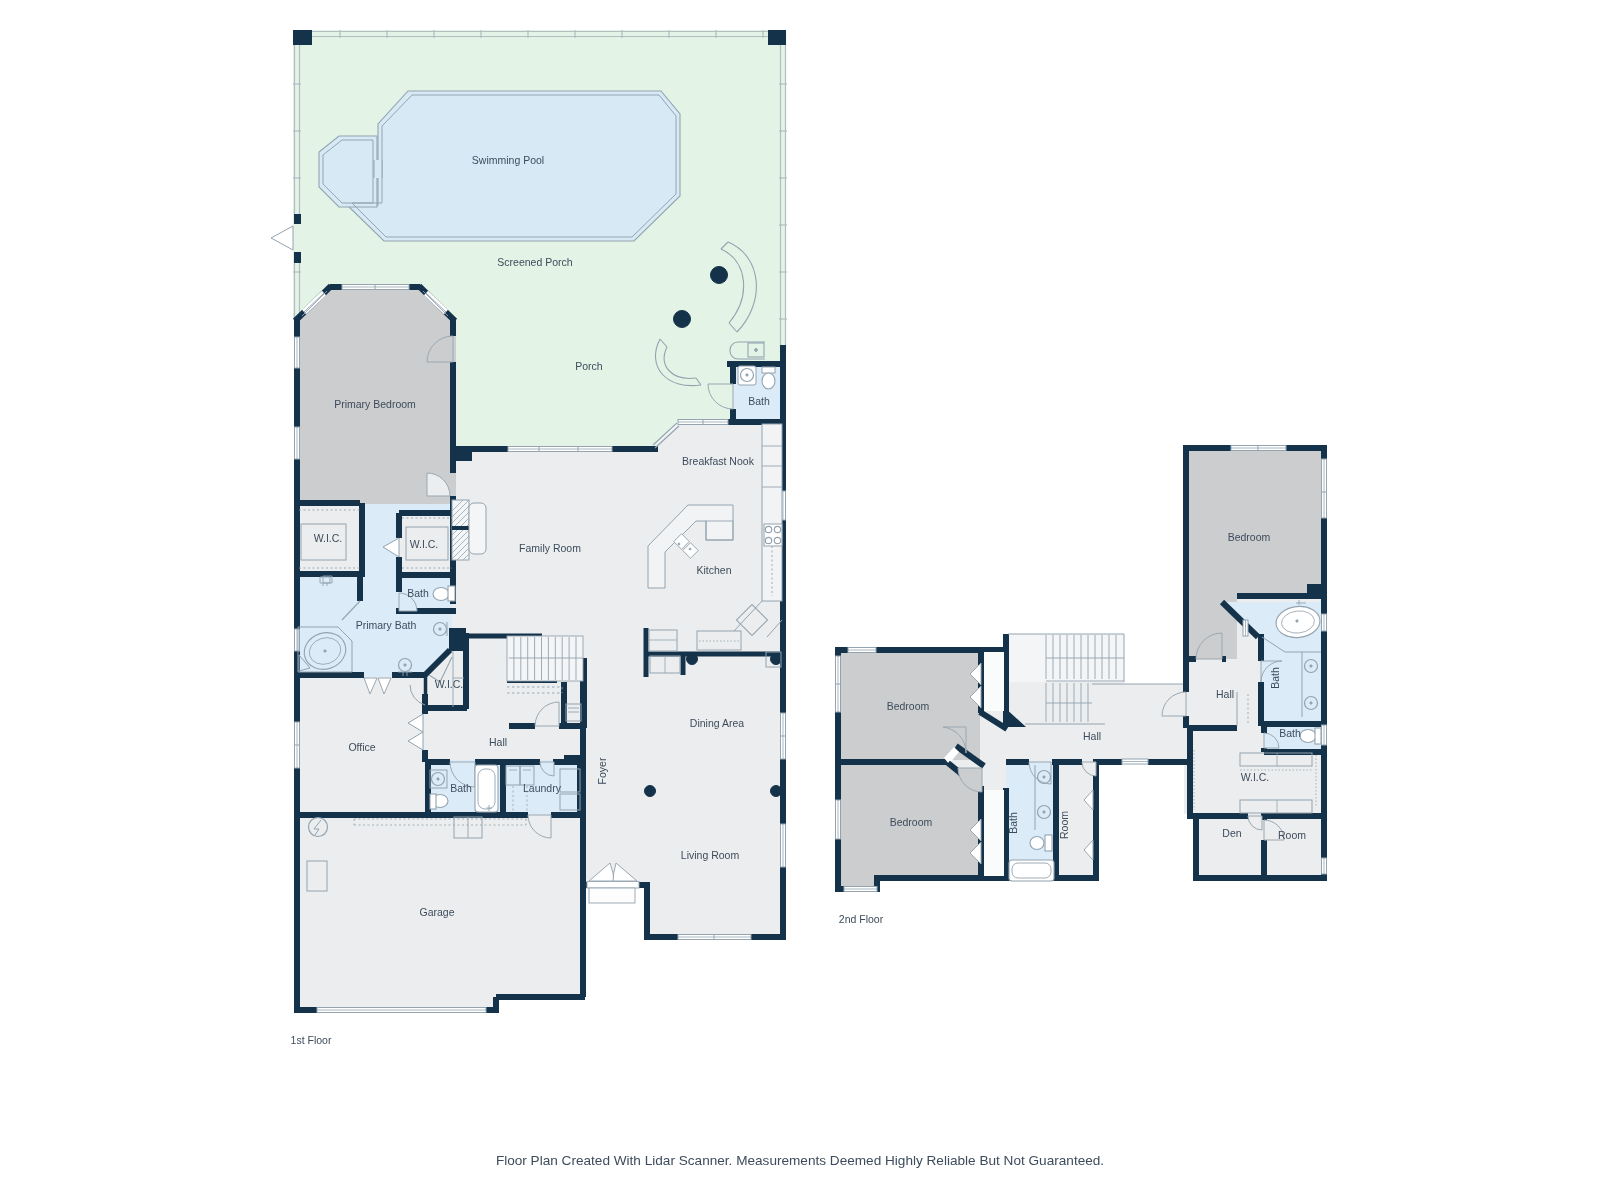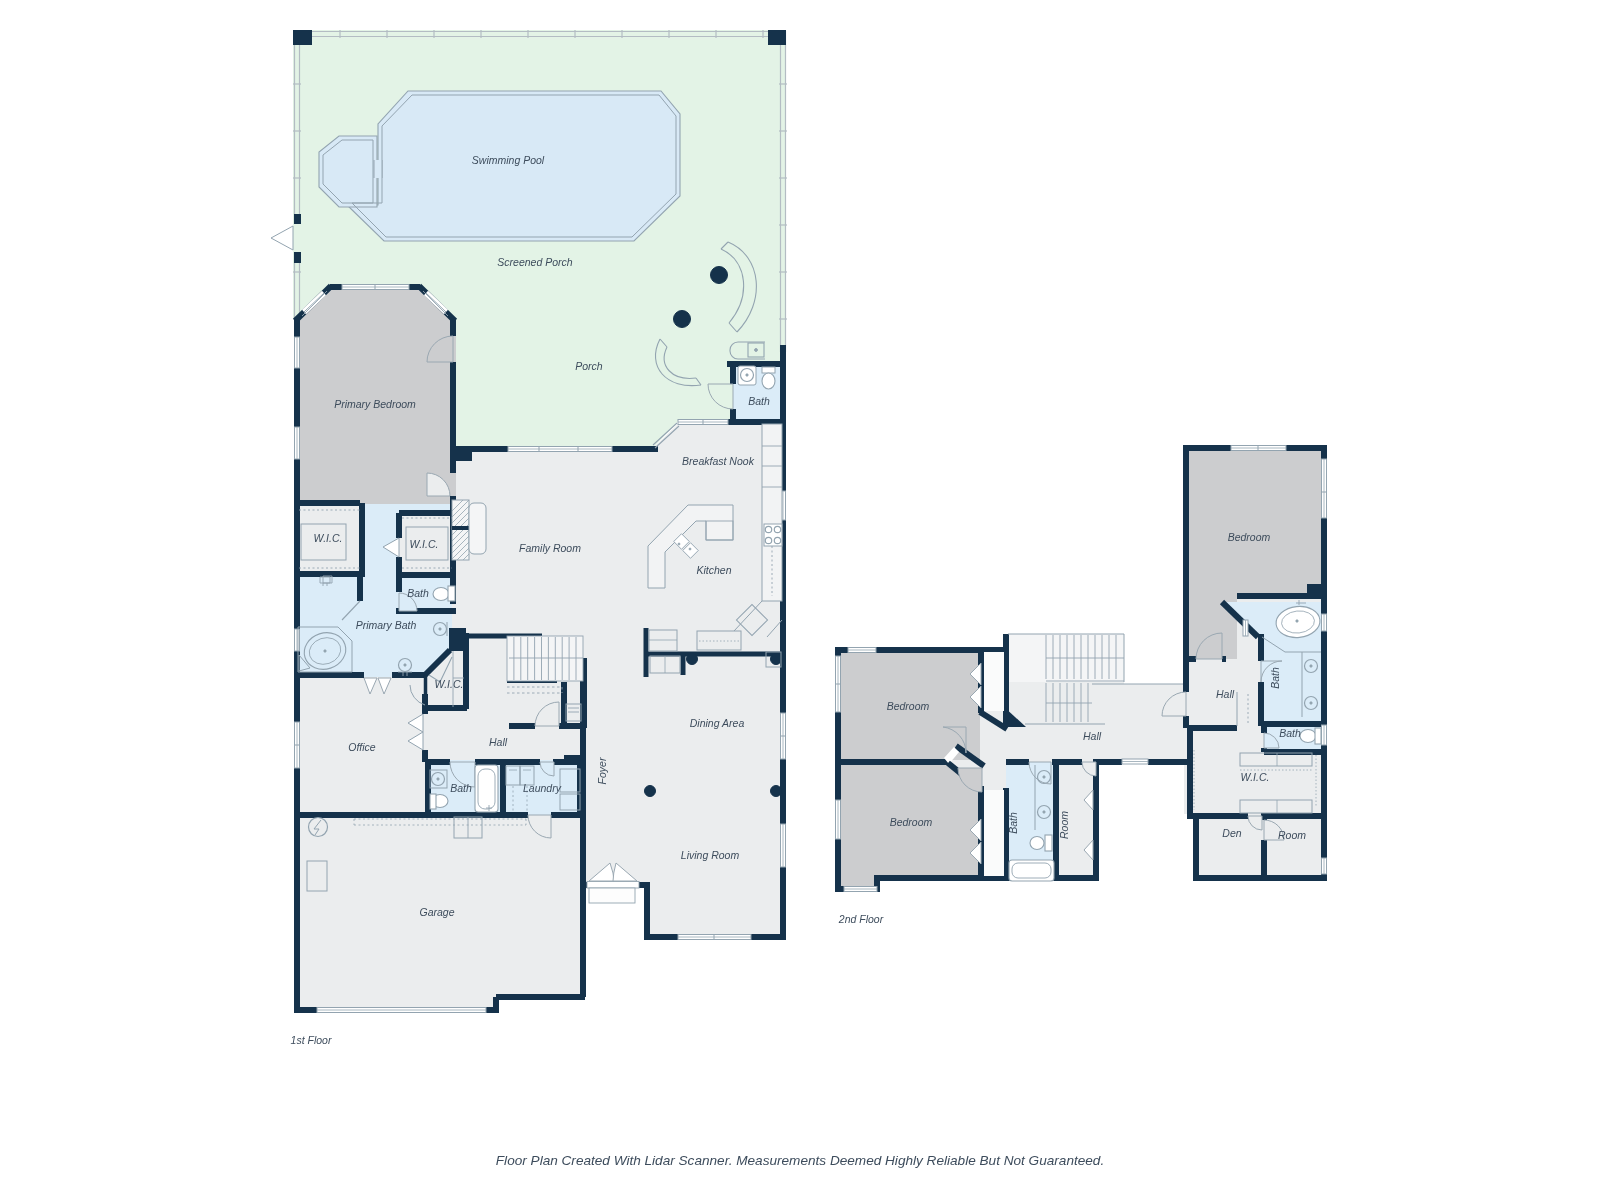--- a/index.html
+++ b/index.html
@@ -1,16 +1,16 @@
 <!DOCTYPE html>
 <html><head>
 <meta charset="utf-8">
 <style>
 html,body{margin:0;padding:0;background:#fff;}
-.page{position:relative;width:1487px;height:1200px;background:#fde047;overflow:hidden;font-style:italic;}
+.page{position:relative;width:1487px;height:1200px;background:#fde047;overflow:hidden;}
 text{font-family:"Liberation Sans",sans-serif;}
 </style>
 </head>
 <body>
 <div class="page">
 <svg width="1600" height="1200" viewBox="0 0 1600 1200">
 <rect x="0" y="0" width="1600" height="1200" fill="#ffffff"></rect>
 
 <path d="M293,30 H786 V361 H730 V421 H678 L655,446 H456 V324 L418,286 H332 L300,318 H293 Z" fill="#e3f3e6"></path>
 

